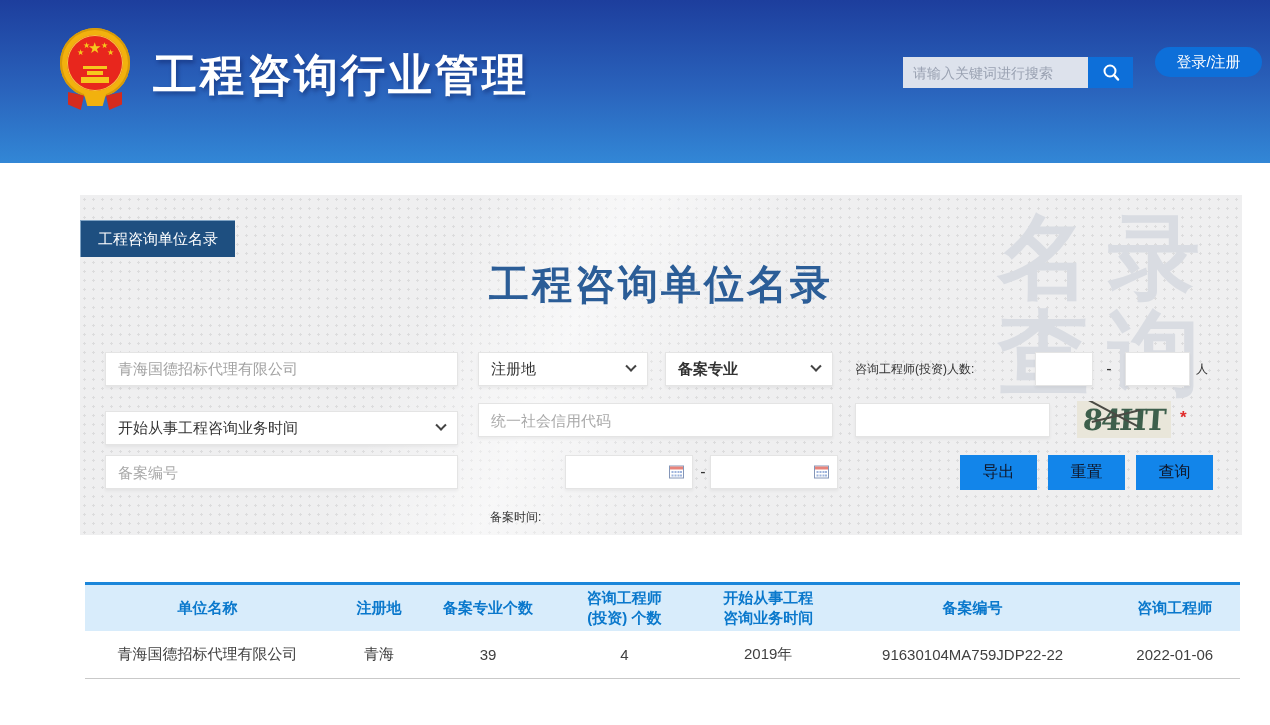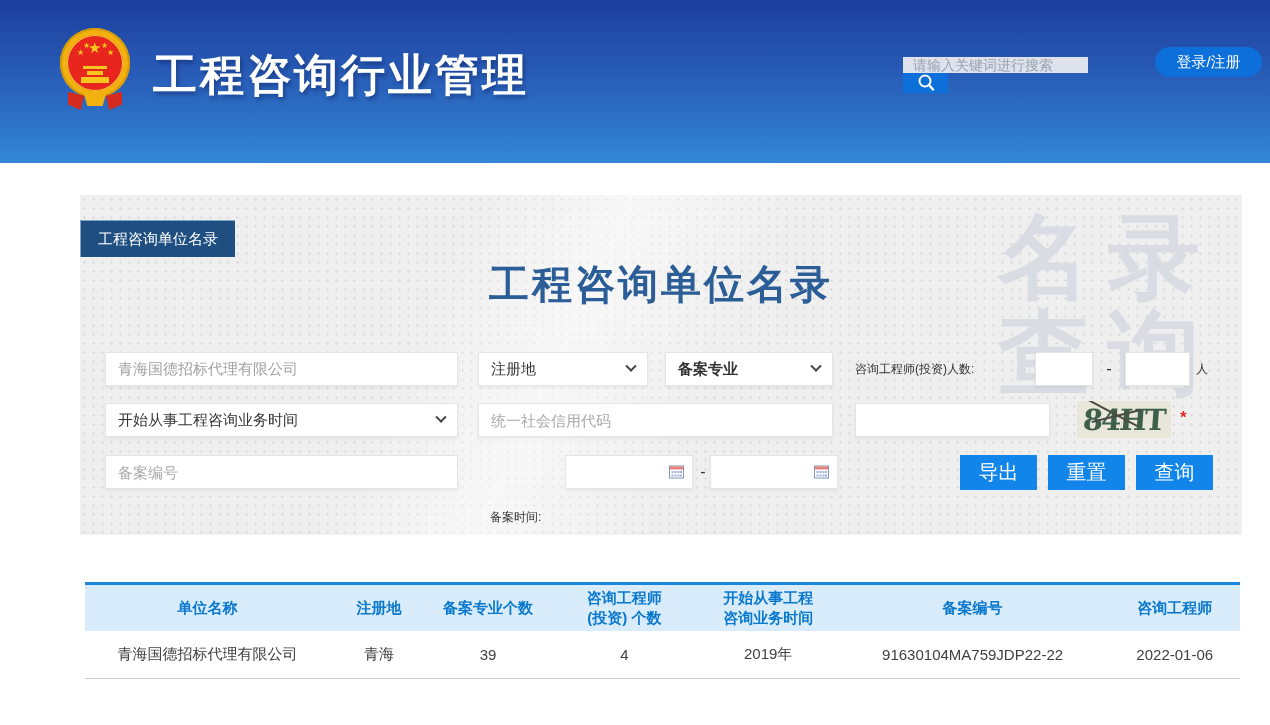--- a/index.html
+++ b/index.html
@@ -24,21 +24,21 @@
   .emblem .gate-mid  { position:absolute; left:27px; top:45px; width:16px; height:4px; background:#f6c81d; }
   .emblem .gate-base { position:absolute; left:21px; top:51px; width:28px; height:6px; background:#f6c81d; }
   .emblem .drape-l { position:absolute; left:8px;  top:66px; width:16px; height:18px; background:#d42b1e;
             clip-path:polygon(0 0, 100% 20%, 80% 100%, 0 70%); }
   .emblem .drape-r { position:absolute; right:8px; top:66px; width:16px; height:18px; background:#d42b1e;
             clip-path:polygon(0 20%, 100% 0, 100% 70%, 20% 100%); }
   .emblem .gear { position:absolute; left:24px; top:68px; width:22px; height:12px; background:#f2b10e;
             clip-path:polygon(0 0, 100% 0, 85% 100%, 15% 100%); }
   .site-title { position:absolute; left:153px; top:46px; color:#fff; font-size:44px; font-weight:bold;
             letter-spacing:3px; text-shadow:2px 3px 4px rgba(0,10,60,.35); white-space:nowrap; }
-  .searchbox { position:absolute; left:903px; top:57px; width:230px; height:31px; display:flex;flex-direction:column; }
+  .searchbox { position:absolute; left:903px; top:57px; width:230px; height:31px; display:flex; }
   .search-input { width:185px; height:31px; border:none; background:#dde2ec; padding:0 10px;
             font-size:14px; color:#333; outline:none; font-family:inherit; }
   .search-input::placeholder { color:#9aa2b2; }
   .search-btn { width:45px; height:31px; border:none; background:#0d6fd9; cursor:pointer;
             display:flex; align-items:center; justify-content:center; }
   .login-pill { position:absolute; left:1155px; top:47px; width:107px; height:30px; border:none;
             border-radius:15px; background:#0d6fd9; color:#ffffff; font-size:15px; cursor:pointer;
             font-family:inherit; }
 
   
@@ -73,22 +73,22 @@
   .captcha-text { font-size:29px; font-weight:bold; color:#3d5f4c; letter-spacing:-2px;
          transform:skewX(-4deg); font-family:"DejaVu Serif",serif; }
   .captcha .line1, .captcha .line2 { position:absolute; background:#4a4a44; height:1.5px; }
   .captcha .line1 { width:60px; left:4px; top:10px; transform:rotate(28deg); }
   .captcha .line2 { width:50px; left:14px; top:14px; transform:rotate(-14deg); }
   .required { position:absolute; left:1100px; top:213px; color:#e02b2b; font-size:17px; font-weight:bold; z-index:2; }
 
   .datebox { position:absolute; height:34px; background:#fff; border:1px solid #e4e4e4; z-index:2;
          display:flex; align-items:center; justify-content:flex-end; padding:0 8px; cursor:pointer;
          box-shadow:0 2px 3px rgba(0,0,0,.05); }
-  .btn { position:absolute; width:77px; height:35px; border:none; background:#1285ea; color:#ffffff;
-         font-size:20px; cursor:pointer; z-index:2; font-family:inherit; }
+  .btn { position:absolute; width:77px; height:35px; border:none; background:#1285ea; color:#0f172a;
+         font-size:16px; cursor:pointer; z-index:2; font-family:inherit; }
 
   
   .results { position:absolute; left:85px; top:556px; width:1155px; border-top:3px solid #1b86da;margin-top:26px; }
   .results table { width:100%; border-collapse:collapse; table-layout:fixed; }
   .results th { background:#d8ecfb; color:#0a78cc; font-weight:bold; font-size:15px;
          height:46px; text-align:center; vertical-align:middle; }
   .results th span { white-space:pre-line; display:inline-block; line-height:20px; }
   .results td { background:#fff; color:#404040; font-size:15px; height:47px; text-align:center;
          vertical-align:middle; border-bottom:1px solid #c9c9c9; }
 </style>
@@ -144,21 +144,21 @@
     <div class="sel" style="left:585px; top:157px; width:168px;font-weight:bold;">
       <span>备案专业</span>
       <i class="chev"></i>
     </div>
     <span class="flabel" style="left:775px; top:157px;">咨询工程师(投资)人数:</span>
     <input class="inp" style="left: 955px; top: 157px; width: 58px;">
     <span class="dash" style="left:1019px; top:157px; width:20px;">-</span>
     <input class="inp" style="left: 1045px; top: 157px; width: 65px;">
     <span class="flabel" style="left:1116px; top:157px;">人</span>
 
-    <div class="sel" style="left:25px; top:208px; width:353px;">
+    <div class="sel" style="left:25px; top:216px; width:353px;">
       <span>开始从事工程咨询业务时间</span>
       <i class="chev"></i>
     </div>
     <input class="inp" style="left: 398px; top: 208px; width: 355px;" placeholder="统一社会信用代码">
     <input class="inp" style="left: 775px; top: 208px; width: 195px;">
     <div class="captcha">
       <span class="captcha-text">84HT</span>
       <i class="line1"></i>
       <i class="line2"></i>
     </div>

